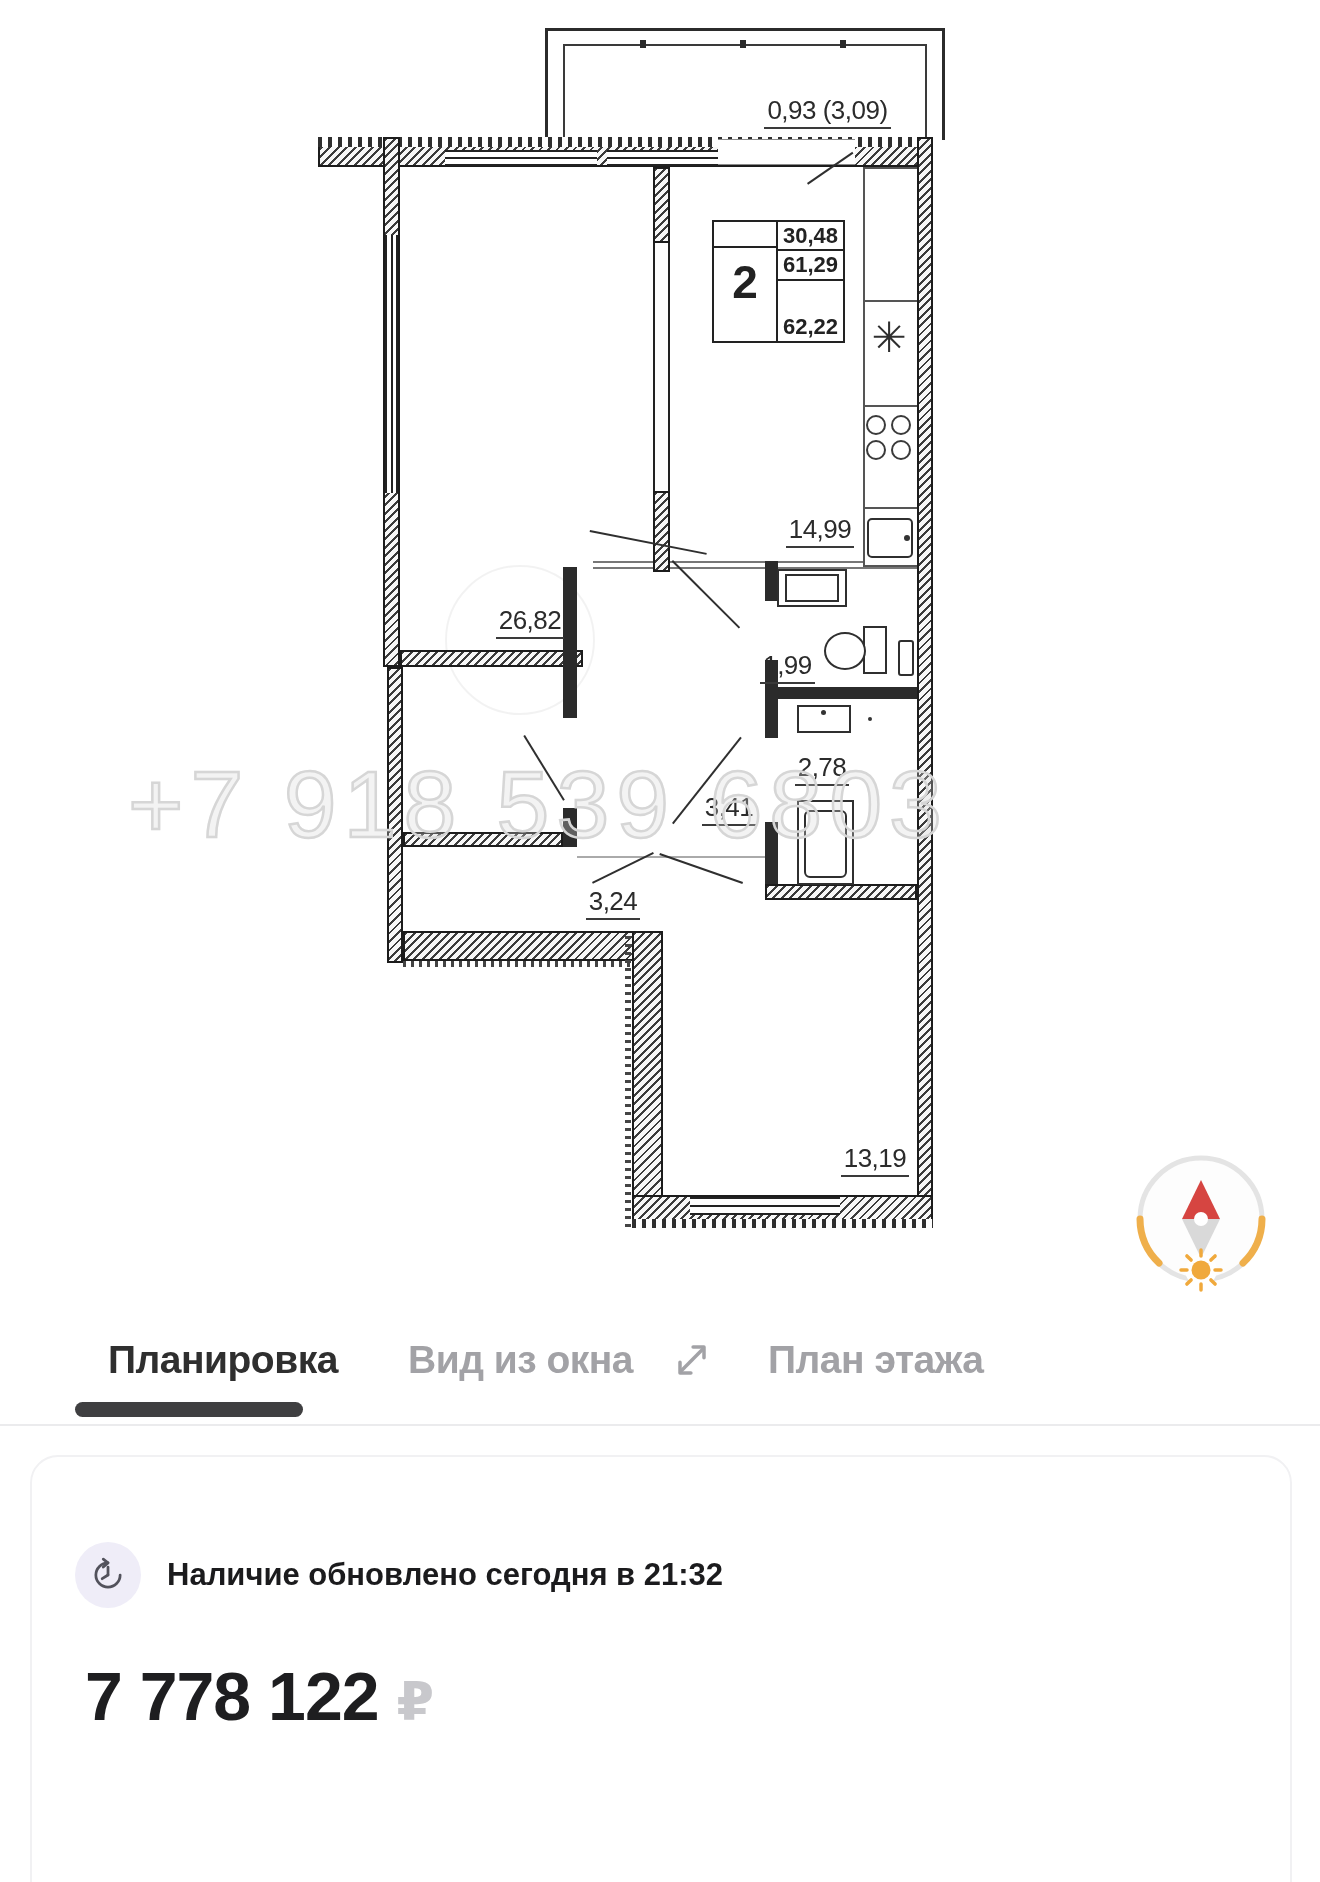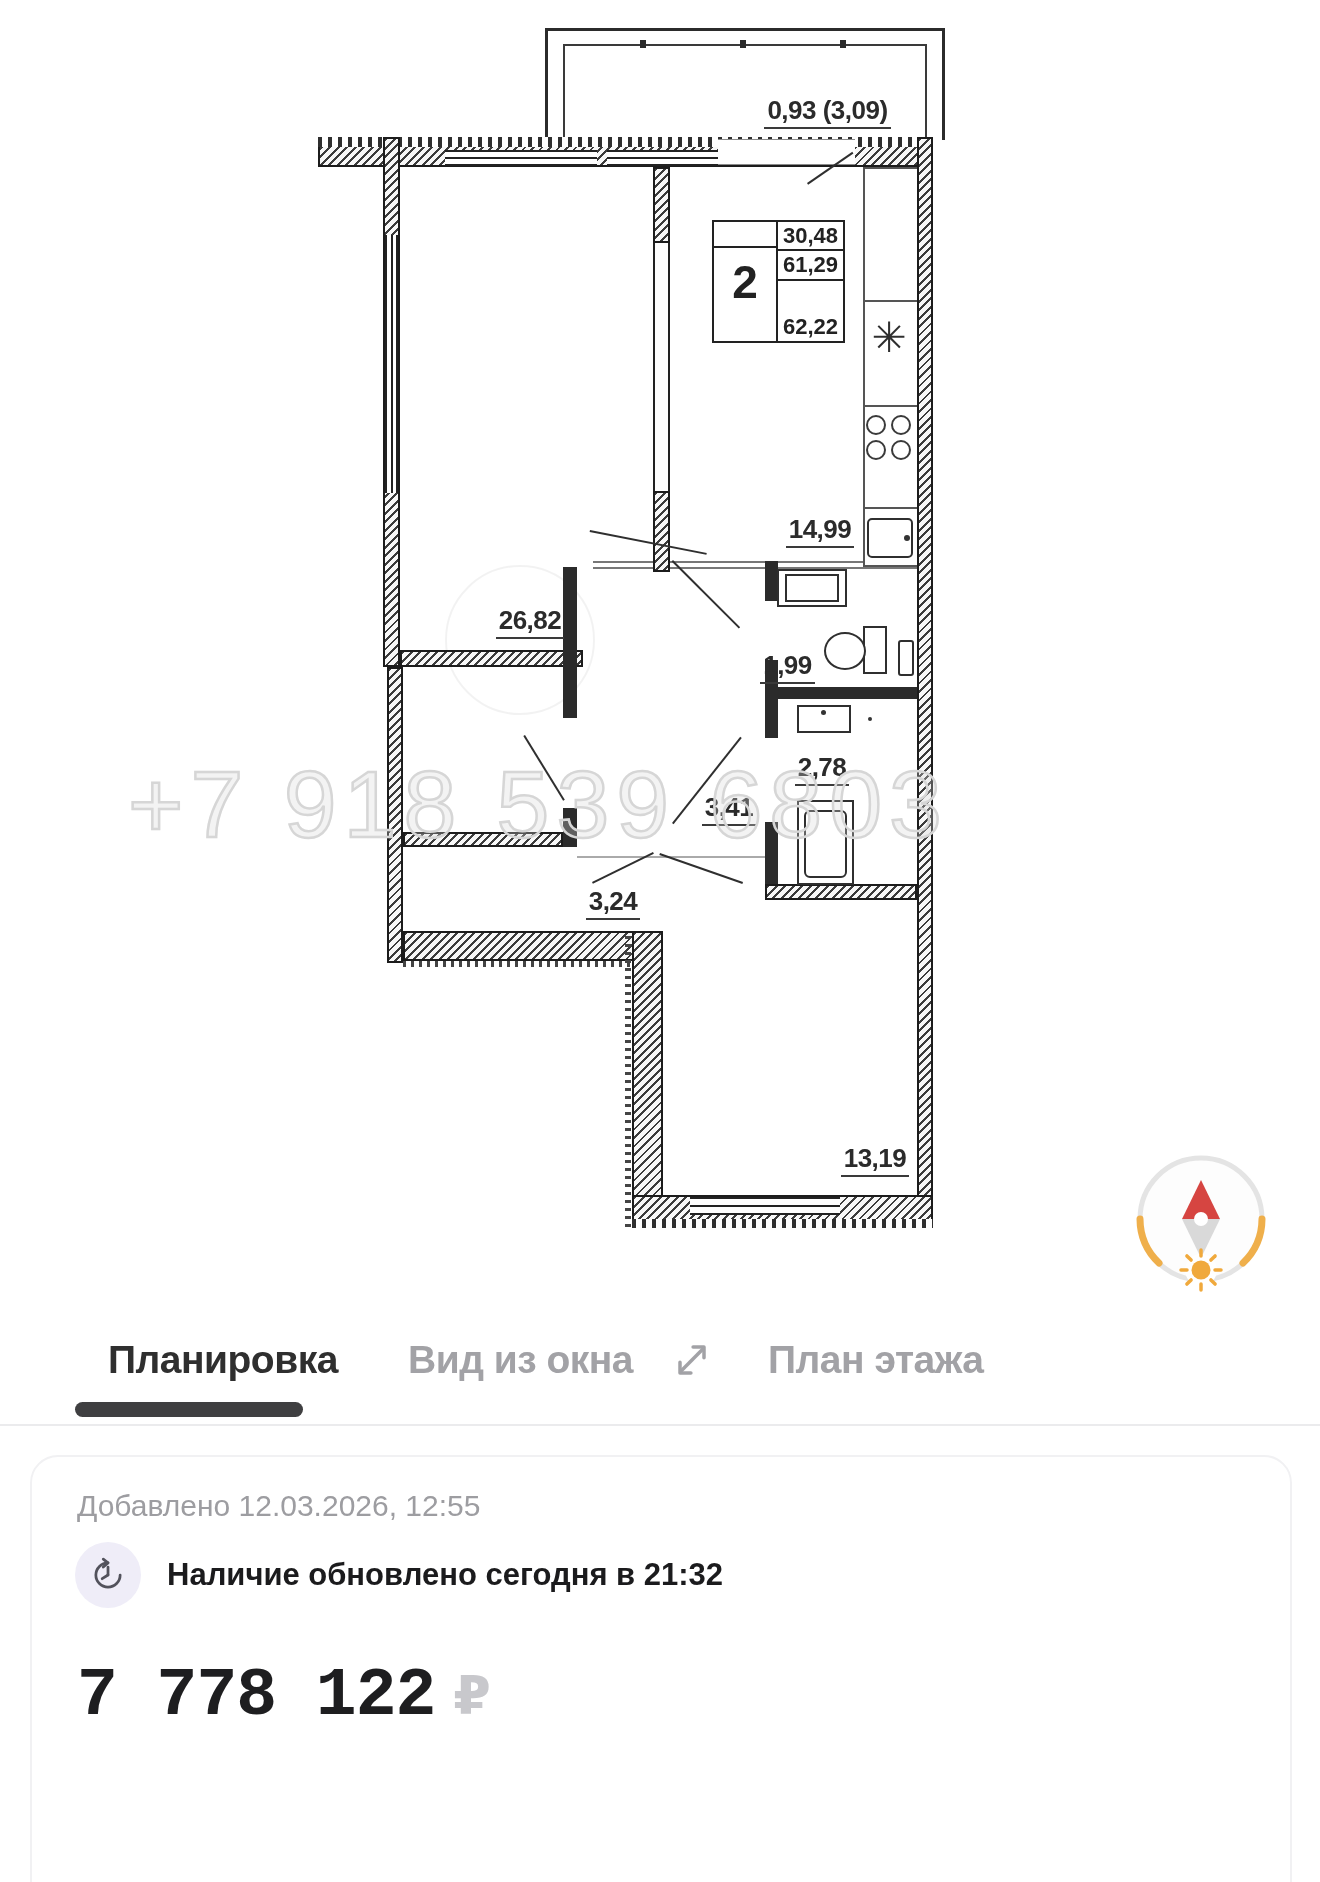--- a/index.html
+++ b/index.html
@@ -17,21 +17,21 @@
   .win-h::after{content:'';position:absolute;left:0;right:0;top:50%;margin-top:-1px;height:2px;background:#222;}
   .win-v{position:absolute;background:#fff;border-left:2px solid #222;border-right:2px solid #222;}
   .win-v::after{content:'';position:absolute;top:0;bottom:0;left:50%;margin-left:-1px;width:2px;background:#222;}
   .opening{position:absolute;background:#fff;border-top:1.5px solid #8a8a8a;border-bottom:1.5px solid #8a8a8a;}
   .thinline{position:absolute;background:#777;}
   .door{position:absolute;height:0;border-top:2.5px solid #2f2f2f;transform-origin:0 0;}
   .fixture{position:absolute;border:2.5px solid #2f2f2f;background:#fff;}
   .cline{position:absolute;background:#555;}
   .burner{position:absolute;width:20px;height:20px;border:2.5px solid #3a3a3a;border-radius:50%;background:#fff;}
   .dot{position:absolute;background:#333;border-radius:50%;}
-  .rlabel{position:absolute;font-weight:700;font-size:26px;color:#2b2b2b;letter-spacing:-0.5px;text-align:center;}
+  .rlabel{position:absolute;font-weight:400;font-size:26px;color:#2b2b2b;letter-spacing:-0.5px;text-align:center;}
   .rlabel span{border-bottom:2px solid #3a3a3a;padding:0 3px 2px;}
   .ibox{position:absolute;left:402px;top:210px;width:133px;height:123px;border:2.5px solid #222;
         background:#fff;display:flex;}
   .ibox-left{width:64px;border-right:2.5px solid #222;position:relative;display:flex;align-items:center;
         justify-content:center;font-size:46px;font-weight:700;color:#222;}
   .ibox-left::before{content:'';position:absolute;top:24px;left:0;right:0;height:2px;background:#222;}
   .ibox-right{flex:1;display:flex;flex-direction:column;}
   .ibox-cell{flex:1;border-bottom:2.5px solid #222;display:flex;align-items:center;justify-content:center;
         font-size:22px;font-weight:700;color:#222;}
   .ibox-cell:last-child{border-bottom:none;margin-top:33px;}
@@ -48,22 +48,22 @@
   .tab-underline{position:absolute;left:75px;top:1402px;width:228px;height:15px;border-radius:8px;background:#3f3f41;}
   .tabs-divider{position:absolute;left:0;top:1424px;width:1320px;height:2px;background:#ebebed;}
   
   .card{position:absolute;left:30px;top:1455px;width:1258px;height:500px;background:#fff;
         border:2px solid #f1f1f3;border-radius:28px;}
   .added{position:absolute;left:45px;top:32px;font-size:30px;color:#9d9da1;}
   .avail-icon{position:absolute;left:43px;top:85px;width:66px;height:66px;border-radius:50%;
         background:#efedf8;display:flex;align-items:center;justify-content:center;}
   .avail-text{position:absolute;left:135px;top:100px;font-size:31px;font-weight:600;color:#1b1b1d;}
   .price-row{position:absolute;left:45px;top:200px;display:flex;align-items:baseline;}
-  .price{font-family:Liberation Mono, monospace;font-size:68px;font-weight:800;
-        color:#1e1e20;letter-spacing:-1px;}
+  .price{font-family:Liberation Sans, sans-serif;font-size:68px;font-weight:800;
+        color:#1e1e20;letter-spacing:-1px;margin-left:8px;}
   .currency{font-family:"DejaVu Sans","Liberation Sans",sans-serif;font-size:54px;font-weight:700;
         color:#c8c8cc;margin-left:18px;}
   .price-note{position:absolute;left:45px;top:325px;font-size:31px;font-weight:600;color:#2a2a2c;}
 </style>
 </head>
 <body>
 
 <div class="plan">
 
   <div class="faint-circle" style="left:135px;top:555px;width:150px;height:150px;"></div>
@@ -197,21 +197,20 @@
   <g stroke="#a2a2a6" stroke-width="3.2" fill="none" stroke-linecap="round" stroke-linejoin="round">
     <line x1="12" y1="32" x2="32" y2="12"></line>
     <polyline points="23,10 33,10 33,20"></polyline>
     <polyline points="11,24 11,34 21,34"></polyline>
   </g>
 </svg>
 <div class="tab tab-inactive" style="left:735px;">План этажа</div>
 <div class="tabs-divider"></div>
 
 <div class="card">
-  <div class="added">Добавлено 12.03.2026, 12:55</div>
   <div class="avail-icon">
     <svg width="38" height="38" viewBox="0 0 36 36" fill="none">
       <path d="M 29.5 18 A 11.5 11.5 0 1 1 18 6.5" stroke="#52525c" stroke-width="2.6" stroke-linecap="round"></path>
       <polyline points="13.5,3 18,6.5 13.5,10.5" fill="none" stroke="#52525c" stroke-width="2.6" stroke-linecap="round" stroke-linejoin="round"></polyline>
       <line x1="18" y1="18" x2="18" y2="10.5" stroke="#52525c" stroke-width="2.6" stroke-linecap="round"></line>
       <line x1="18" y1="18" x2="12.5" y2="21.5" stroke="#52525c" stroke-width="2.6" stroke-linecap="round"></line>
     </svg>
   </div>
   <div class="avail-text">Наличие обновлено сегодня в 21:32</div>
   <div class="price-row">

